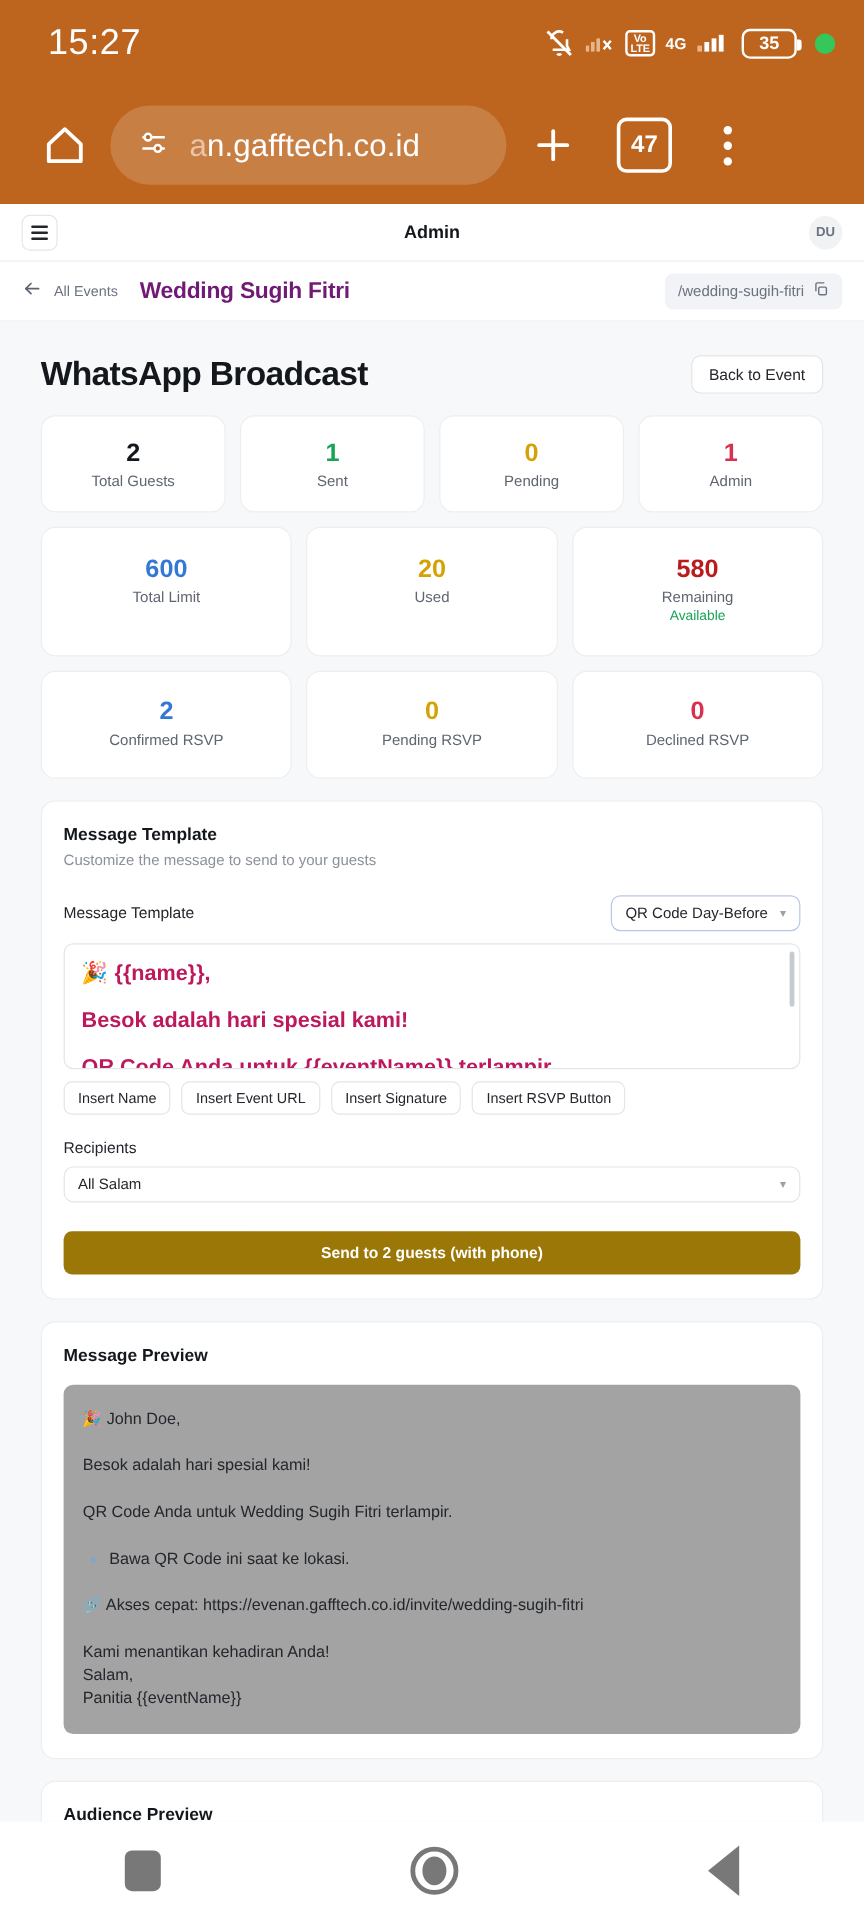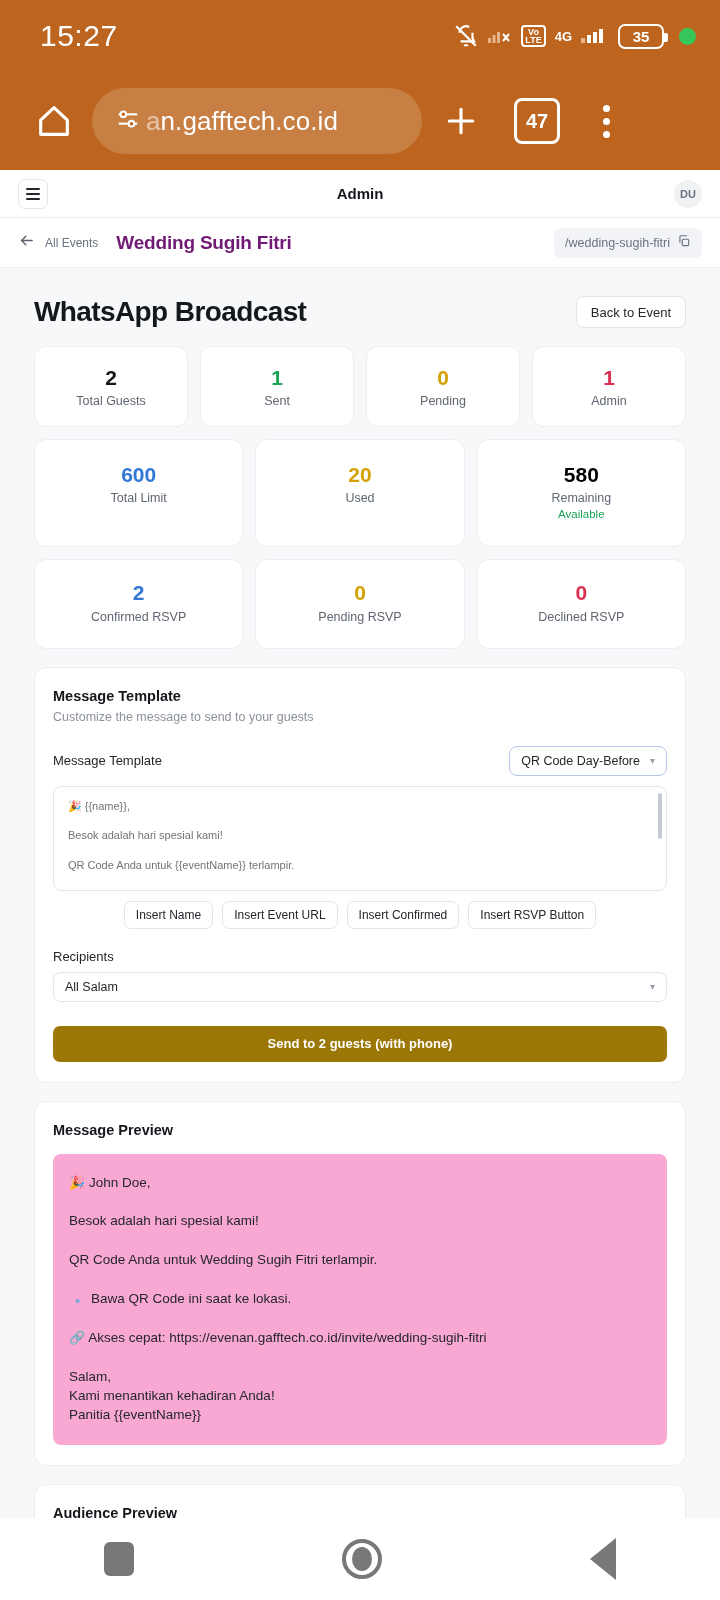--- a/index.html
+++ b/index.html
@@ -33,21 +33,21 @@
   .volte {
     border: 2px solid #fff; border-radius: 4px; padding: 1px 2px;
     font-size: 9px; line-height: 8px; font-weight: 700; text-align: center; color: #fff;
   }
   .fourg { font-size: 13px; font-weight: 700; color: #fff; line-height: 11px; }
 
   .urlbar-row { height: 98px; display: flex; align-items: center; padding: 0 22px; gap: 6px; }
   .home-btn { width: 64px; display: flex; align-items: center; justify-content: center; }
   .omnibox {
     flex: 1 1 auto; height: 66px; background: rgba(255,255,255,0.17);
-    border-radius: 33px; display: flex; align-items: center; padding: 0 22px; gap: 4px;
+    border-radius: 33px; display: flex; align-items: center; padding: 0 22px; gap: 16px;
     max-width: 330px;
   }
   .omnibox .url {
     color: #fff; font-size: 26px; white-space: nowrap; overflow: hidden;
     letter-spacing: .1px;
   }
   .omnibox .url::first-letter { color: rgba(255,255,255,.55); }
   .plus-btn { width: 66px; display: flex; align-items: center; justify-content: center; }
   .tabs-btn {
     width: 46px; height: 46px; margin: 0 14px; border: 3px solid #fff; border-radius: 8px;
@@ -130,43 +130,43 @@
     font-size: 12.5px; color: #23262b; background: #fff; text-align: center;
   }
   .select.plain { border-color: #e2e5e9; margin-left: 0; min-width: 190px; }
   .caret { color: #9aa1ac; font-size: 10px; }
 
   .textarea {
     margin-top: 10px; border: 1px solid #e2e5e9; border-radius: 8px;
     height: 105px; padding: 12px 14px; overflow: hidden; position: relative;
     background: #fff;
   }
-  .textarea p { font-size: 11px; color: #737373; line-height: 1.35; margin-bottom: 15px; white-space: nowrap; }
+  .textarea p { font-size: 18px; color: #be185d; line-height: 1.35; margin-bottom: 15px; white-space: nowrap; font-weight: bold; }
   .tscroll {
     position: absolute; right: 4px; top: 6px; width: 4px; height: 46px;
     background: #c6cad1; border-radius: 2px;
   }
 
-  .chips { display: flex; gap: 9px; margin-top: 10px; flex-wrap: wrap; justify-content: center; }
+  .chips { display: flex; gap: 9px; margin-top: 10px; flex-wrap: wrap; }
   .chip {
     border: 1px solid #e2e5e9; border-radius: 7px; height: 28px; padding: 0 11px;
     font-size: 12px; color: #23262b; background: #fff;
     display: flex; align-items: center;
   }
 
   .sub-label { font-size: 13px; color: #23262b; margin-top: 20px; margin-bottom: 8px; }
 
   .btn-send {
     margin-top: 24px; width: 100%; height: 36px; border-radius: 7px;
     background: #9a7706; color: #fff; font-size: 13px; font-weight: 700;
     display: flex; align-items: center; justify-content: center;
   }
 
   .preview-box {
-    margin-top: 16px; background: #f9a8d4; border-radius: 8px; padding: 20px 16px;
+    margin-top: 16px; background: #a3a3a3; border-radius: 8px; padding: 20px 16px;
   }
   .preview-box p { font-size: 13.5px; color: #23262b; line-height: 1.4; margin-bottom: 20px; }
   .preview-box p.tight { margin-bottom: 0; }
   .preview-box .bullet { padding-left: 22px; position: relative; }
   .preview-box .bullet::before {
     content: "•"; position: absolute; left: 6px; color: #7aa7d8; font-size: 15px;
   }
   .emoji { font-size: 13px; }
 
   
@@ -327,21 +327,21 @@
       <div class="stat-row quota">
         <div class="stat">
           <div class="num" style="color:#3478d6">600</div>
           <div class="lbl">Total Limit</div>
         </div>
         <div class="stat">
           <div class="num" style="color:#d4a206">20</div>
           <div class="lbl">Used</div>
         </div>
         <div class="stat">
-          <div class="num" style="color:#000000">580</div>
+          <div class="num" style="color:#b91c1c">580</div>
           <div class="lbl">Remaining</div>
           <div class="sub" style="color:#1aa356">Available</div>
         </div>
       </div>
 
       <div class="stat-row rsvp">
         <div class="stat">
           <div class="num" style="color:#3478d6">2</div>
           <div class="lbl">Confirmed RSVP</div>
         </div>
@@ -371,21 +371,21 @@
           <p>🎉 {{name}},</p>
           <p>Besok adalah hari spesial kami!</p>
           <p>QR Code Anda untuk {{eventName}} terlampir.</p>
 
           <span class="tscroll"></span>
         </div>
 
         <div class="chips">
           <div class="chip">Insert Name</div>
           <div class="chip">Insert Event URL</div>
-          <div class="chip">Insert Confirmed</div>
+          <div class="chip">Insert Signature</div>
           <div class="chip">Insert RSVP Button</div>
         </div>
 
         <div class="sub-label">Recipients</div>
         <div class="select plain">
           <span>All Salam</span>
           <span class="caret" style="margin-left:auto">▾</span>
         </div>
 
         <div class="btn-send">Send to 2 guests (with phone)</div>
@@ -398,22 +398,22 @@
             <span class="emoji">🎉</span>
             <span>John Doe,</span>
           </p>
           <p>Besok adalah hari spesial kami!</p>
           <p>QR Code Anda untuk Wedding Sugih Fitri terlampir.</p>
           <p class="bullet">Bawa QR Code ini saat ke lokasi.</p>
           <p>
             <span class="emoji">🔗</span>
             <span>Akses cepat: https://evenan.gafftech.co.id/invite/wedding-sugih-fitri</span>
           </p>
+          <p class="tight">Kami menantikan kehadiran Anda!</p>
           <p class="tight">Salam,</p>
-          <p class="tight">Kami menantikan kehadiran Anda!</p>
           <p class="tight">Panitia {{eventName}}</p>
         </div>
       </div>
 
       <div class="card panel">
         <div class="panel-title">Audience Preview</div>
 
       </div>
 
     </div>

